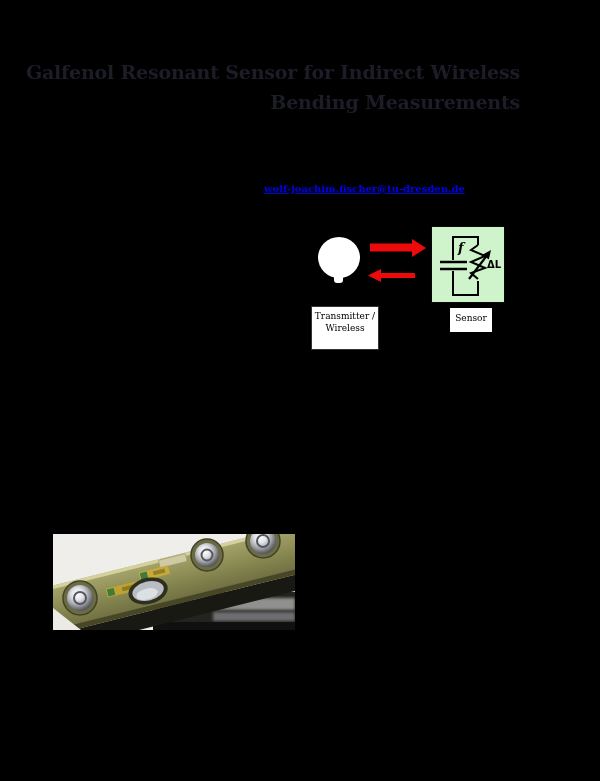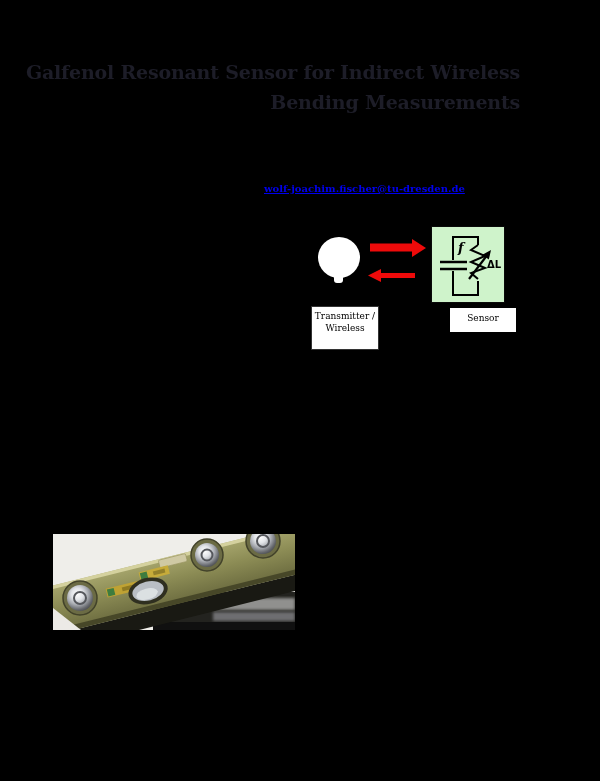--- a/index.html
+++ b/index.html
@@ -36,21 +36,21 @@
   .sensor-box{
     position:absolute;left:431px;top:226px;width:74px;height:77px;
     background:#cff3cb;border:1px solid #0a0a0a;box-sizing:border-box;
   }
   .sensor-box svg{display:block;}
   .label-box{
     position:absolute;background:#fff;color:#000;text-align:center;
     font-size:9px;line-height:1.3;box-sizing:border-box;
   }
   .tx-label{left:311px;top:306px;width:68px;height:44px;border:1px solid #333;padding-top:4px;}
-  .sensor-label{left:450px;top:308px;width:66px;height:24px;padding-top:5px;}
+  .sensor-label{left:450px;top:308px;width:42px;height:24px;padding-top:5px;}
   
   .photo{position:absolute;left:53px;top:534px;width:242px;height:96px;}
   .photo svg{display:block;}
 </style>
 </head>
 <body>
 
 <div class="page">
 
   <div class="title-line title-l2">Bending Measurements</div>

